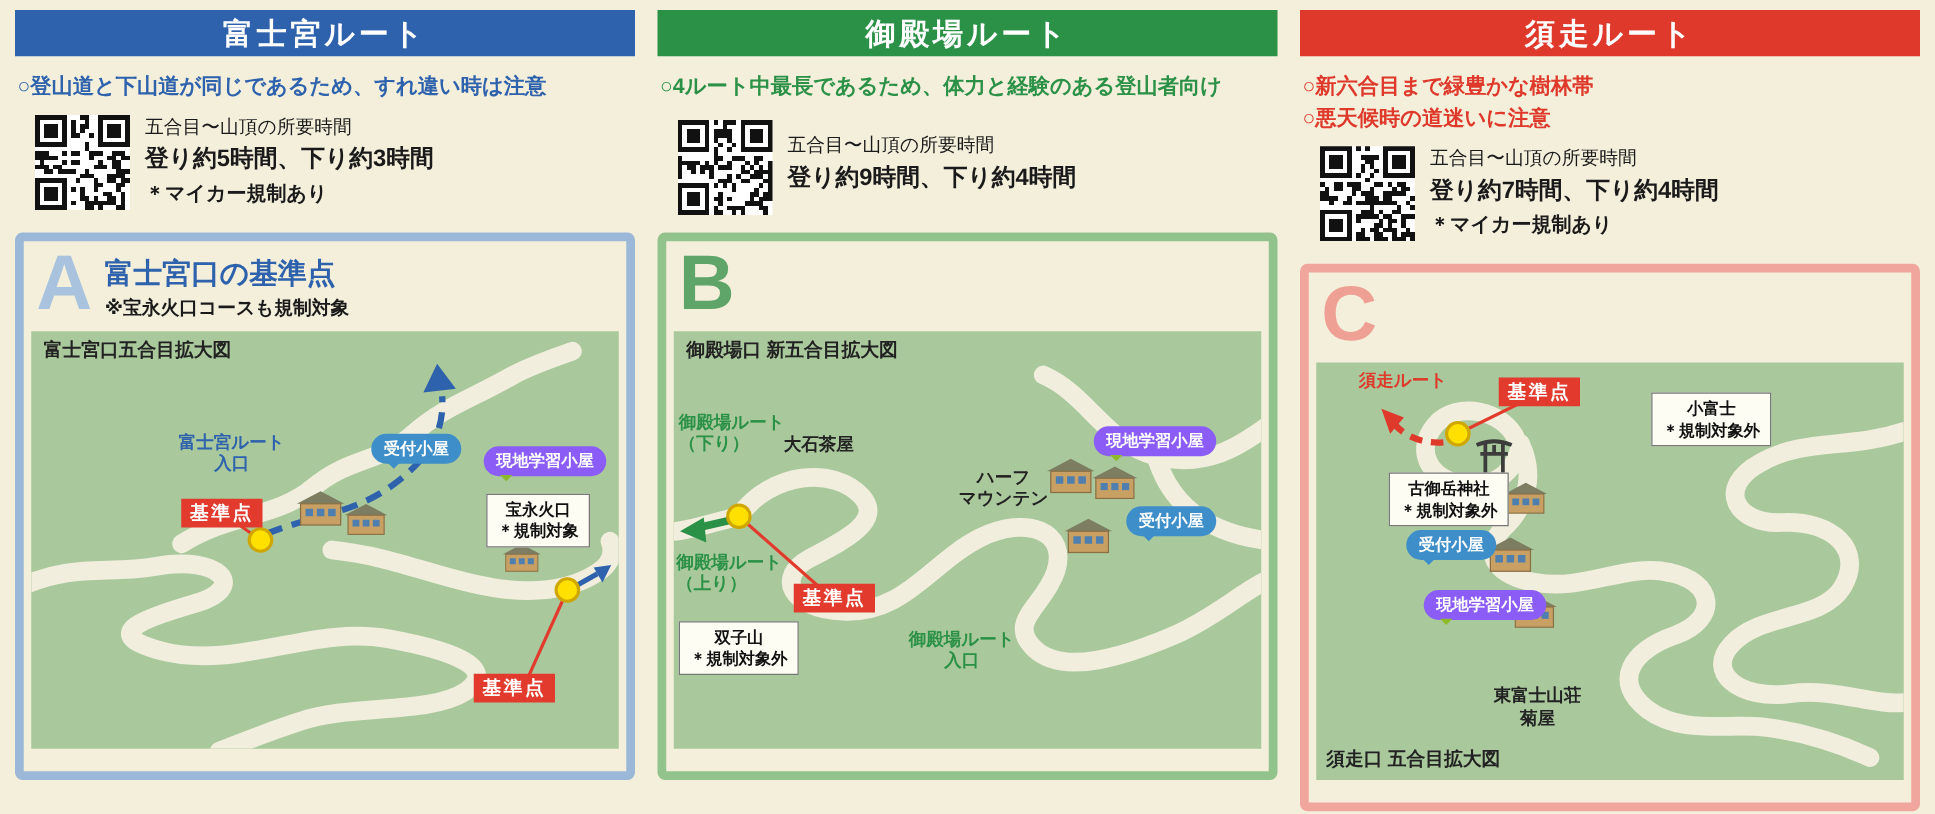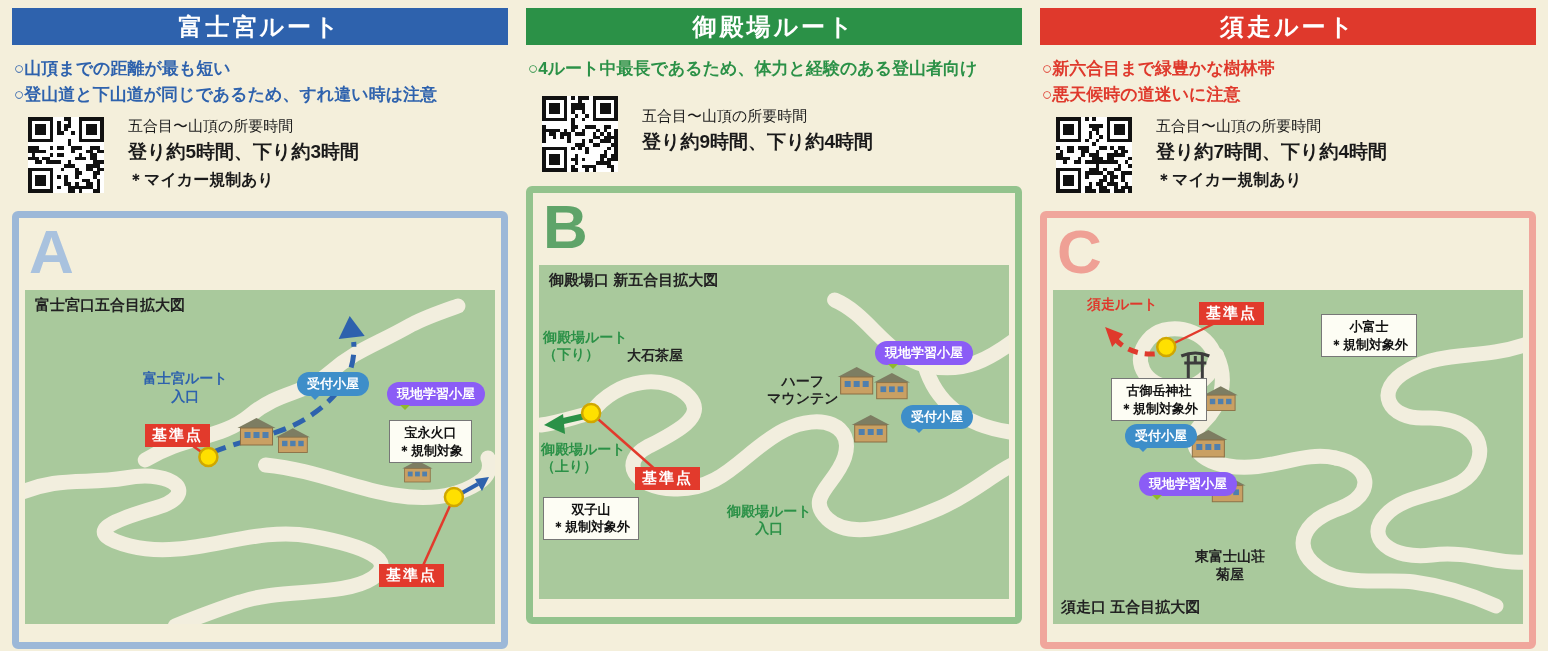--- a/index.html
+++ b/index.html
@@ -5,21 +5,21 @@
   *{box-sizing:border-box;margin:0;padding:0}
   body{width:1548px;height:651px;background:#f4efdb;overflow:hidden;
        font-family:"Liberation Sans","DejaVu Sans",sans-serif;}
   .board{display:flex;gap:18px;padding:8px 12px;}
   .column{width:566px;display:flex;flex-direction:column;}
   .route-header{height:37px;display:flex;align-items:center;justify-content:center;
        color:#fff;font-size:24px;font-weight:bold;letter-spacing:3px;}
   .hdr-a{background:#2e62ad}.hdr-b{background:#2b9147}.hdr-c{background:#df392c}
   .bullets{margin:11px 2px 6px;font-size:17px;font-weight:bold;line-height:1.5;}
   .txt-a{color:#2e62ad}.txt-b{color:#2b9147}.txt-c{color:#df392c}
-  .qr-row{display:flex;gap:24px;margin:4px 0 10px 16px;align-items:flex-start;height:84px;}
+  .qr-row{display:flex;gap:12px;margin:4px 0 10px 16px;align-items:flex-start;height:84px;}
   .col-b .qr-row{align-items:center}
   .qr{width:76px;height:76px;flex:none}
   .qr-text{color:#1a1a1a}
   .qr-l1{font-size:15px;margin-bottom:3px}
   .qr-l2{font-size:19px;font-weight:bold;margin-bottom:5px}
   .qr-l3{font-size:16px;font-weight:bold}
   .panel{height:438px;border-radius:6px;position:relative;padding:6px;background:#f4efdb;}
   .panel-a{border:7px solid #9cb8d8}
   .panel-b{border:7px solid #93c38d}
   .panel-c{border:7px solid #f0a69c}
@@ -69,21 +69,20 @@
   </defs>
 </svg>
 
 <div class="board">
 
   <section class="column col-a">
     <header class="route-header hdr-a">
       <span>富士宮ルート</span>
     </header>
     <div class="bullets txt-a">
-      <div>○山頂までの距離が最も短い</div>
       <div>○登山道と下山道が同じであるため、すれ違い時は注意</div>
     </div>
     <div class="qr-row">
       <svg class="qr" viewBox="0 0 21 21" shape-rendering="crispEdges">
           <rect x="0" y="0" width="21" height="21" fill="#fff"></rect>
           <rect x="10" y="0" width="1" height="1" fill="#111"></rect>
           <rect x="11" y="0" width="1" height="1" fill="#111"></rect>
           <rect x="8" y="1" width="1" height="1" fill="#111"></rect>
           <rect x="11" y="1" width="1" height="1" fill="#111"></rect>
           <rect x="8" y="2" width="1" height="1" fill="#111"></rect>
@@ -202,20 +201,24 @@
         </svg>
       <div class="qr-text">
         <div class="qr-l1">五合目〜山頂の所要時間</div>
         <div class="qr-l2">登り約5時間、下り約3時間</div>
         <div class="qr-l3">＊マイカー規制あり</div>
       </div>
     </div>
     <div class="panel panel-a">
       <div class="panel-head">
         <span class="letter letter-a">A</span>
+        <div>
+          <div class="p-title t-a">富士宮口の基準点</div>
+          <div class="p-sub">※宝永火口コースも規制対象</div>
+        </div>
       </div>
       <div class="map">
         <svg class="terrain" viewBox="0 0 469 334" preserveAspectRatio="none">
           <g fill="none" stroke="#f2eede" stroke-width="15" stroke-linecap="round" stroke-linejoin="round">
             <path d="M120 170 C 160 145 195 150 225 125 C 255 100 280 105 305 82 C 330 60 350 55 385 35 C 400 27 415 22 432 16"></path>
             <path d="M-10 205 C 35 185 60 195 100 188 C 150 179 175 205 130 218 C 85 231 55 243 105 256 C 165 271 225 235 285 246 C 340 256 372 270 347 288 C 318 307 255 298 215 312 C 190 320 170 328 150 336"></path>
             <path d="M240 175 C 290 180 325 198 368 205 C 405 211 432 206 452 193 C 462 187 466 178 462 168"></path>
           </g>
           <path d="M188 162 C 228 146 258 146 290 122 C 318 101 330 80 328 52" fill="none" stroke="#2e62ad" stroke-width="5" stroke-dasharray="13 8"></path>
           <polygon points="324,26 313,49 339,46" fill="#2e62ad"></polygon>

